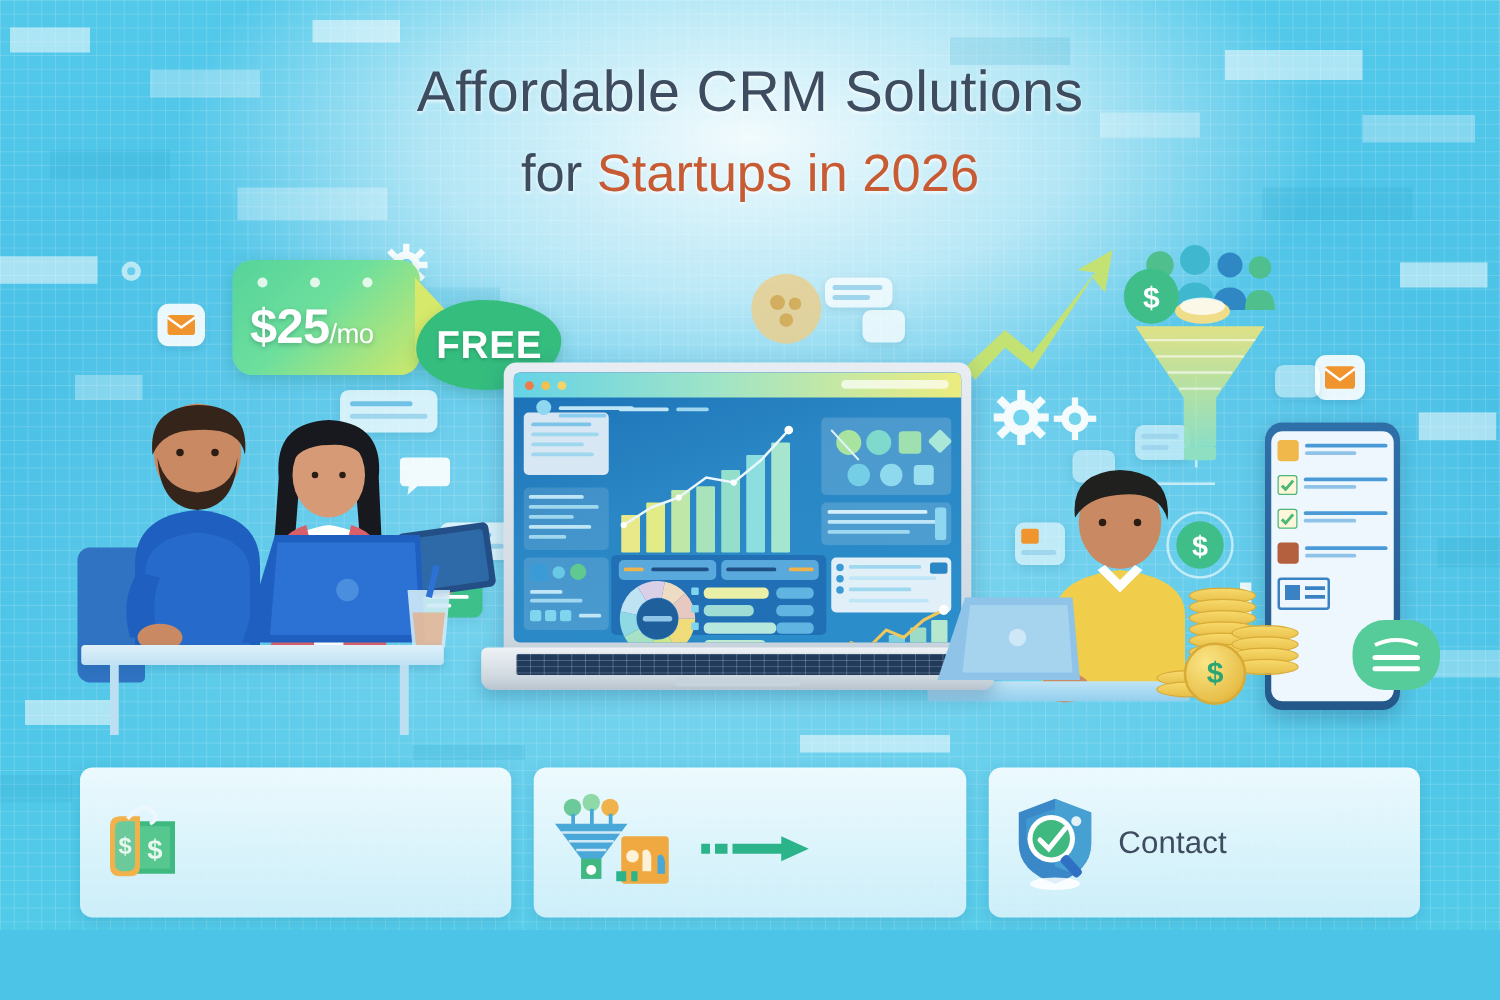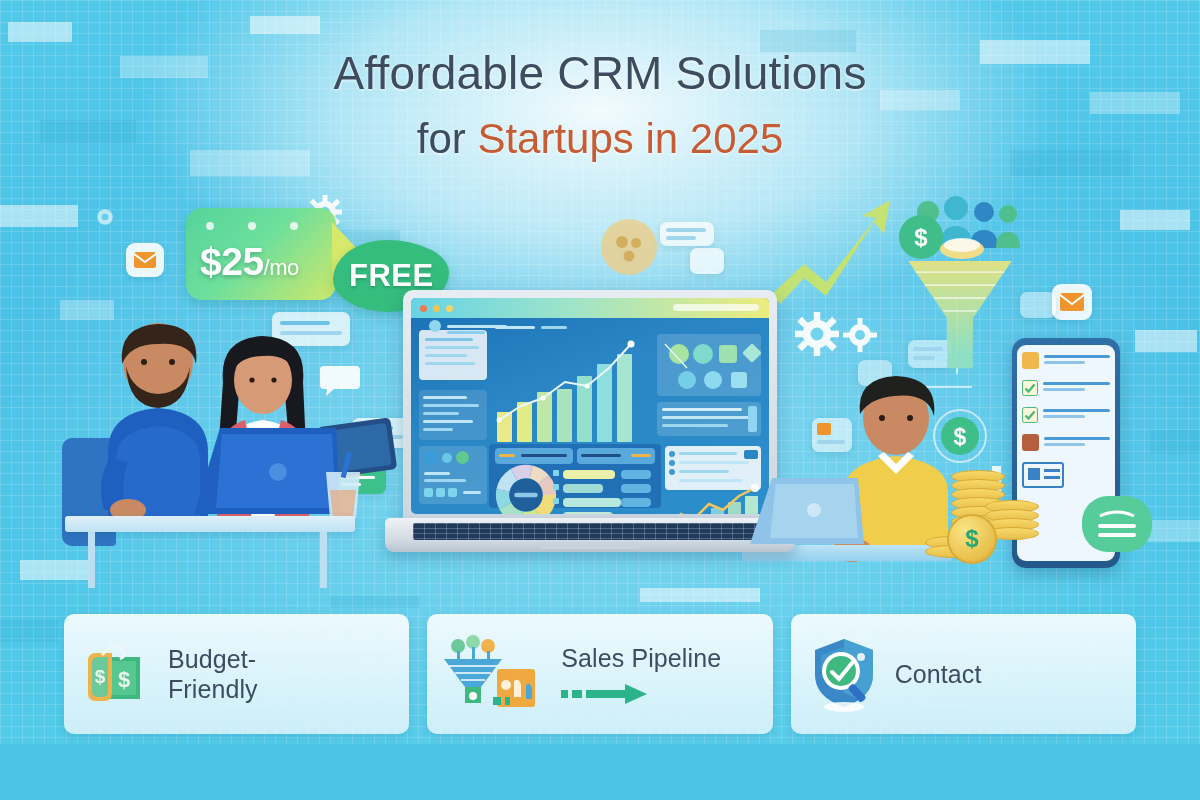--- a/index.html
+++ b/index.html
@@ -240,21 +240,21 @@
     <div class="blk l" style="left:420px;top:770px;width:150px;height:18px"></div>
     <div class="blk d" style="left:700px;top:755px;width:110px;height:22px"></div>
     <div class="blk" style="left:900px;top:775px;width:140px;height:18px"></div>
     <div class="blk l" style="left:640px;top:588px;width:120px;height:14px"></div>
     <div class="blk d" style="left:330px;top:596px;width:90px;height:12px"></div>
   </div>
 
   <div id="title-block">
     <div id="title-line1">Affordable CRM Solutions</div>
     <div id="title-line2">
-      <span>for </span><span class="accent">Startups in 2025</span>
+      <span>for </span><span class="accent">Startups in 2026</span>
     </div>
   </div>
 
   <div class="env-chip" style="left:126px;top:243px;width:38px;height:34px;">
     <svg width="22" height="16" viewBox="0 0 22 16">
       <rect x="0" y="0" width="22" height="16" rx="2.5" fill="#f0952e"></rect>
       <path d="M0 2 L11 10 L22 2" fill="none" stroke="#ffffff" stroke-width="2"></path>
     </svg>
   </div>
 
@@ -716,24 +716,20 @@
       <div class="f-icon">
         <svg width="78" height="78" viewBox="0 0 78 78">
           <path d="M30 22 L62 22 L62 64 L30 64 Z" fill="#3fb97f"></path>
           <path d="M34 26 L58 26 L58 60 L34 60 Z" fill="#55c78f"></path>
           <text x="46" y="52" text-anchor="middle" font-size="22" font-weight="700" fill="#eaf7ef" font-family="Liberation Sans, sans-serif">$</text>
           <path d="M10 26 Q10 18 18 18 L34 18 L34 58 Q34 66 26 66 L18 66 Q10 66 10 58 Z" fill="#f0b24a"></path>
           <path d="M14 28 Q14 22 20 22 L30 22 L30 56 Q30 62 24 62 L20 62 Q14 62 14 56 Z" fill="#6cc99a"></path>
           <text x="22" y="48" text-anchor="middle" font-size="19" font-weight="700" fill="#eaf7ef" font-family="Liberation Sans, sans-serif">$</text>
           <path d="M24 20 Q36 6 44 14 Q50 20 42 24" fill="none" stroke="#eef7fb" stroke-width="3"></path>
         </svg>
-      </div>
-      <div class="f-label">
-        <span>Budget-</span><br>
-        <span>Friendly</span>
       </div>
     </div>
 
     <div class="feature">
       <div class="f-icon" style="width:108px">
         <svg width="108" height="78" viewBox="0 0 108 78">
           <circle cx="17" cy="11" r="7" fill="#6cc99a"></circle>
             <circle cx="32" cy="7" r="7" fill="#8fd9a8"></circle>
             <circle cx="47" cy="11" r="7" fill="#f0b24a"></circle>
           <rect x="16" y="16" width="3" height="10" fill="#4aa8d8"></rect>
@@ -749,21 +745,20 @@
           <circle cx="32" cy="61" r="4" fill="#ffffff"></circle>
           <rect x="56" y="34" width="38" height="38" rx="3" fill="#f0a940"></rect>
           <circle cx="65" cy="50" r="5" fill="#fdf2d8"></circle>
           <path d="M73 62 L73 46 Q78 42 80 50 L80 62 Z" fill="#fdf2d8"></path>
           <path d="M85 64 L85 50 Q89 46 91 54 L91 64 Z" fill="#4aa8d8"></path>
           <rect x="52" y="62" width="8" height="8" fill="#2bb38a"></rect>
           <rect x="64" y="62" width="5" height="8" fill="#2bb38a"></rect>
         </svg>
       </div>
       <div class="f-label">
-        <span>Sales Pipeline</span>
         <svg width="90" height="22" style="display:block;margin-top:10px">
           <rect x="0" y="7" width="7" height="8" fill="#2bb38a"></rect>
           <rect x="11" y="7" width="10" height="8" fill="#2bb38a"></rect>
           <rect x="25" y="7" width="42" height="8" fill="#2bb38a"></rect>
           <path d="M64 1 L86 11 L64 21 Z" fill="#2bb38a"></path>
         </svg>
       </div>
     </div>
 
     <div class="feature">

